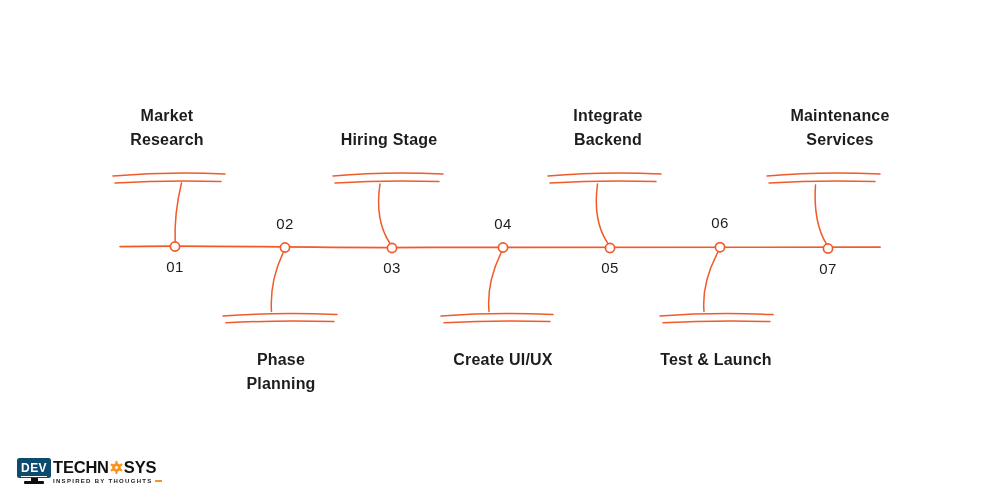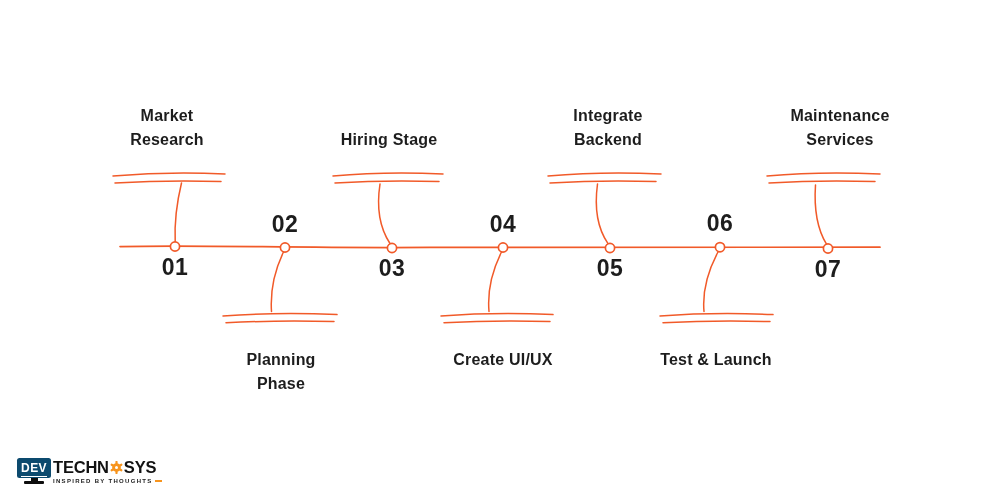--- a/index.html
+++ b/index.html
@@ -11,22 +11,22 @@
     overflow: hidden;
   }
   .stage { position: absolute; inset: 0; width: 1000px; height: 500px; }
   svg.timeline-svg { position: absolute; left: 0; top: 0; }
 
   
   .num {
     position: absolute;
     width: 60px;
     text-align: center;
-    font-size: 23px;
-    font-weight: 700;
+    font-size: 15px;
+    font-weight: 400;
     letter-spacing: 0.5px;
     color: #1d1d1d;
     line-height: 26px;
   }
   .s1-num { left: 145px; top: 254px; }
   .s2-num { left: 255px; top: 211px; }
   .s3-num { left: 362px; top: 255px; }
   .s4-num { left: 473px; top: 211px; }
   .s5-num { left: 580px; top: 255px; }
   .s6-num { left: 690px; top: 210px; text-align: center; }
@@ -171,22 +171,22 @@
   <div class="num s4-num">04</div>
   <div class="num s5-num">05</div>
   <div class="num s6-num">06</div>
   <div class="num s7-num">07</div>
 
   <div class="lbl lbl-top s1-lbl">
     <span>Market</span>
     <span>Research</span>
   </div>
   <div class="lbl lbl-bottom s2-lbl">
+    <span>Phase</span>
     <span>Planning</span>
-    <span>Phase</span>
   </div>
   <div class="lbl lbl-top s3-lbl">
     <span>Hiring Stage</span>
     <span></span>
   </div>
   <div class="lbl lbl-bottom s4-lbl">
     <span>Create UI/UX</span>
     <span></span>
   </div>
   <div class="lbl lbl-top s5-lbl">

